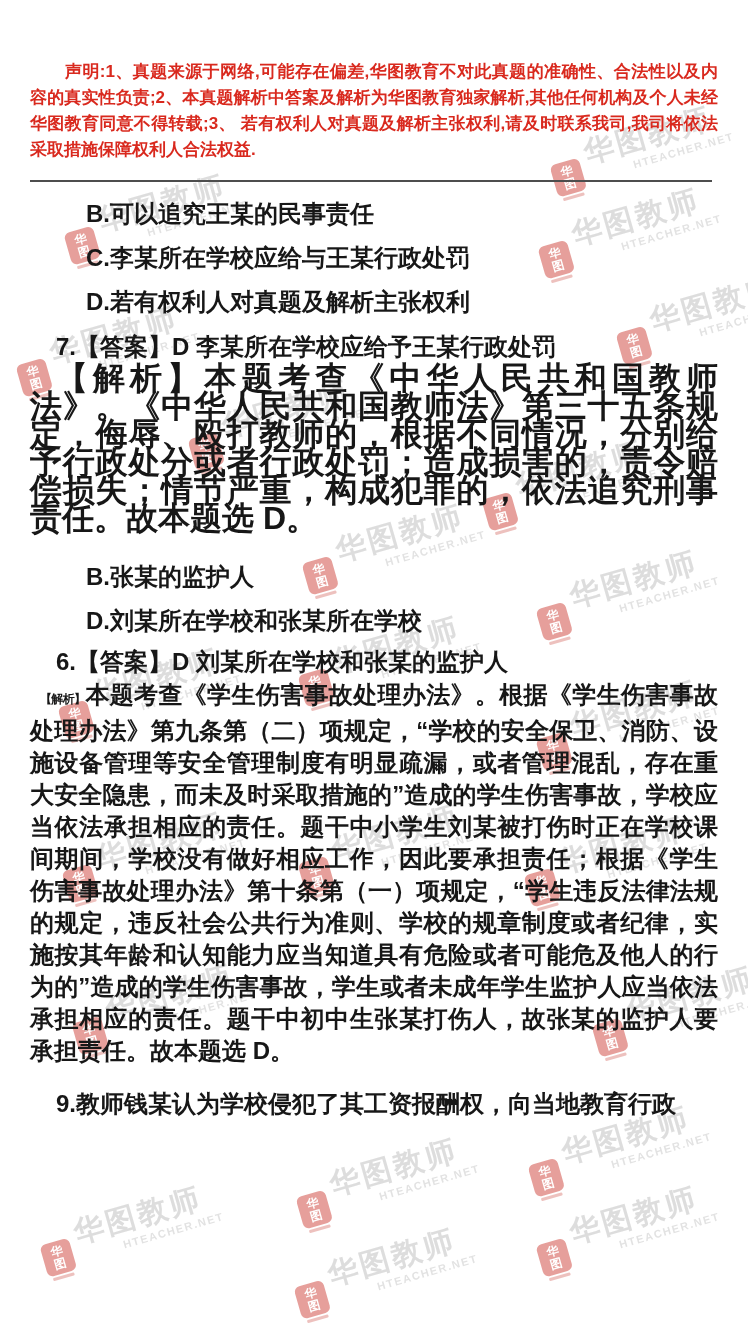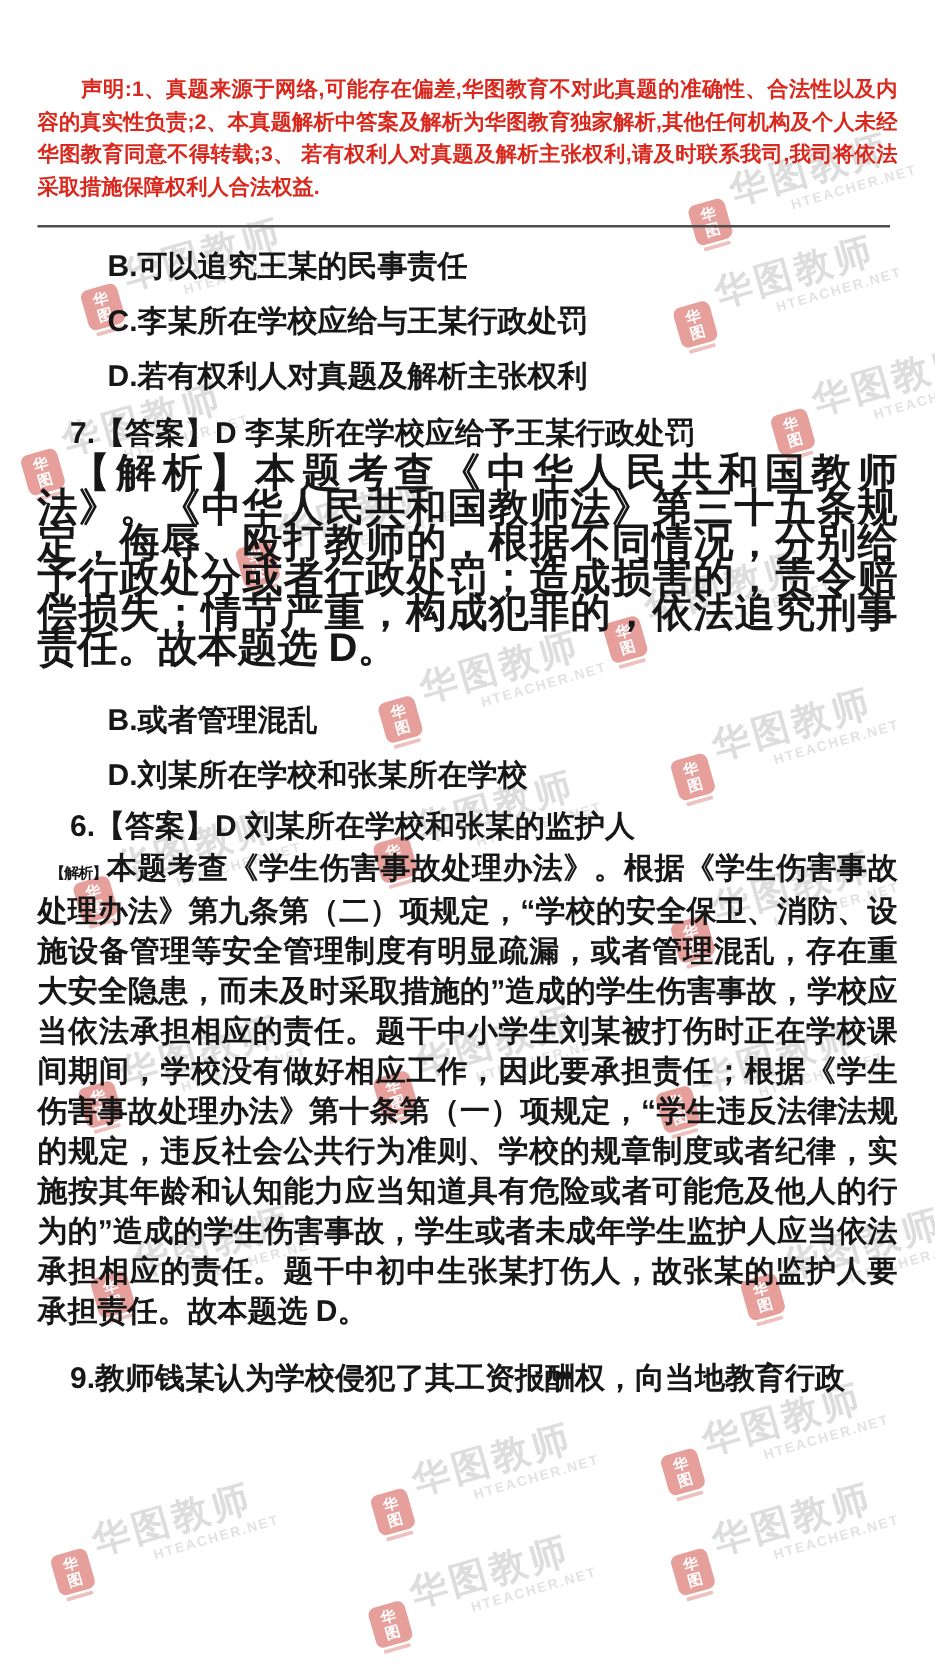--- a/index.html
+++ b/index.html
@@ -428,21 +428,21 @@
       <div class="opt">C.李某所在学校应给与王某行政处罚</div>
       <div class="opt">D.若有权利人对真题及解析主张权利</div>
     </div>
 
     <div class="answer-line">7.【答案】D  李某所在学校应给予王某行政处罚</div>
 
     <p class="analysis">【解析】本题考查《中华人民共和国教师法》。《中华人民共和国教师法》第三十五条规定，侮辱、殴打教师的，根据不同情况，分别给予行政处分或者行政处罚；造成损害的，责令赔偿损失；情节严重，构成犯罪的，依法追究刑事责任。故本题选 D。</p>
 
 
     <div>
-      <div class="opt">B.或者管理混乱</div>
+      <div class="opt">B.张某的监护人</div>
       <div class="opt">D.刘某所在学校和张某所在学校</div>
     </div>
 
     <div class="answer-line" style="margin-top:16px;">6.【答案】D  刘某所在学校和张某的监护人</div>
 
     <p class="analysis8"><span class="small-tag">【解析】</span><span>本题考查《学生伤害事故处理办法》。根据《学生伤害事故处理办法》第九条第（二）项规定，“学校的安全保卫、消防、设施设备管理等安全管理制度有明显疏漏，或者管理混乱，存在重大安全隐患，而未及时采取措施的”造成的学生伤害事故，学校应当依法承担相应的责任。题干中小学生刘某被打伤时正在学校课间期间，学校没有做好相应工作，因此要承担责任；根据《学生伤害事故处理办法》第十条第（一）项规定，“学生违反法律法规的规定，违反社会公共行为准则、学校的规章制度或者纪律，实施按其年龄和认知能力应当知道具有危险或者可能危及他人的行为的”造成的学生伤害事故，学生或者未成年学生监护人应当依法承担相应的责任。题干中初中生张某打伤人，故张某的监护人要承担责任。故本题选 D。</span></p>
 
     <div class="q9">9.教师钱某认为学校侵犯了其工资报酬权，向当地教育行政</div>
 
   </div>

